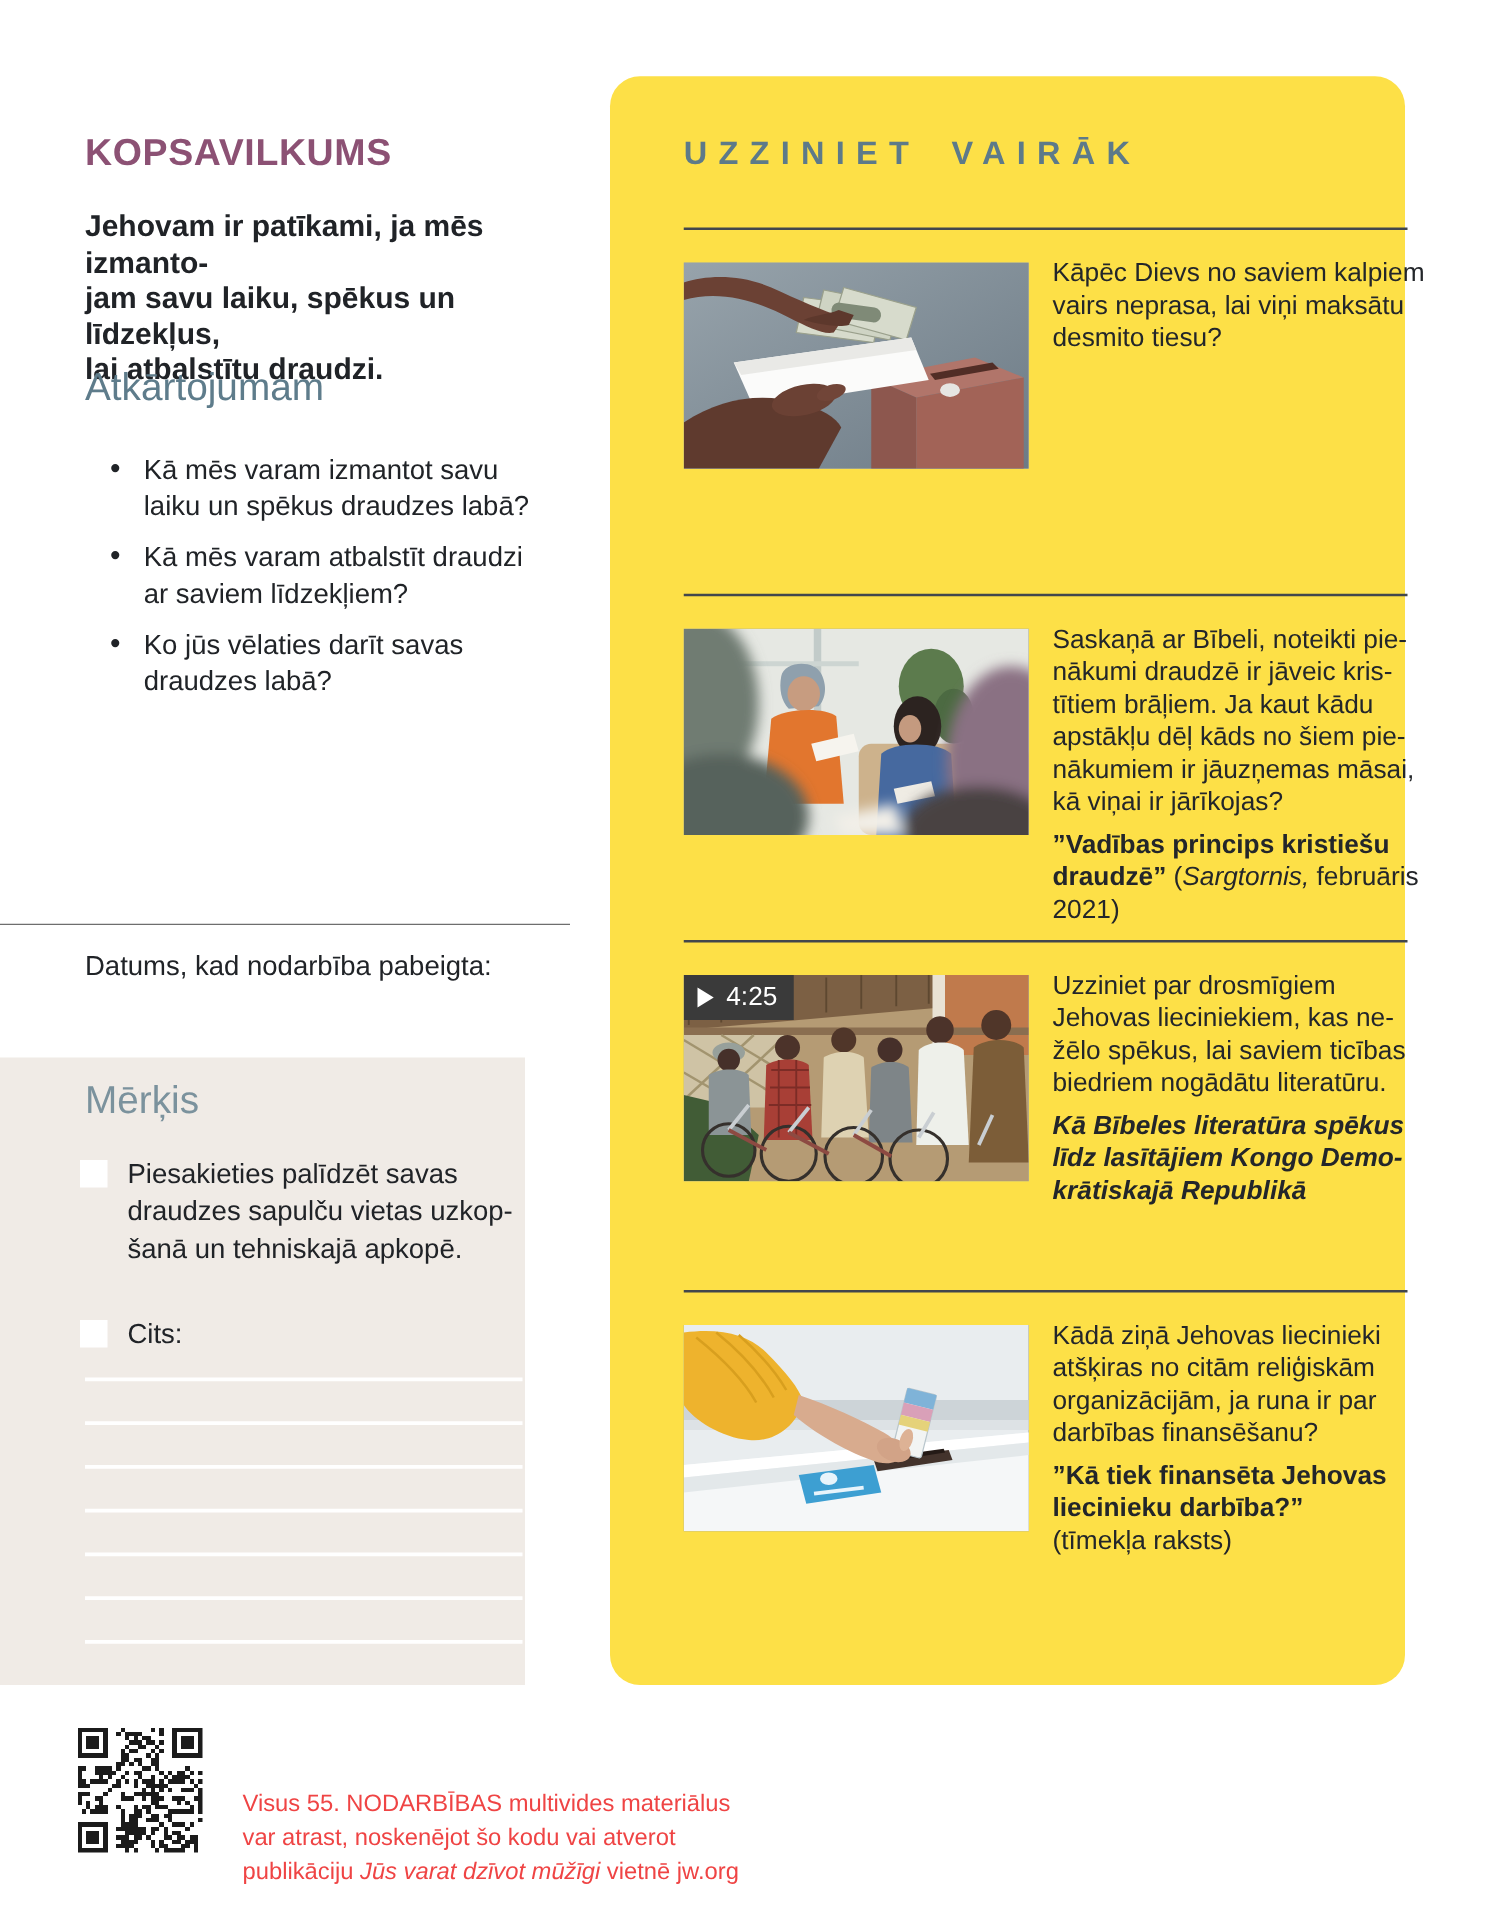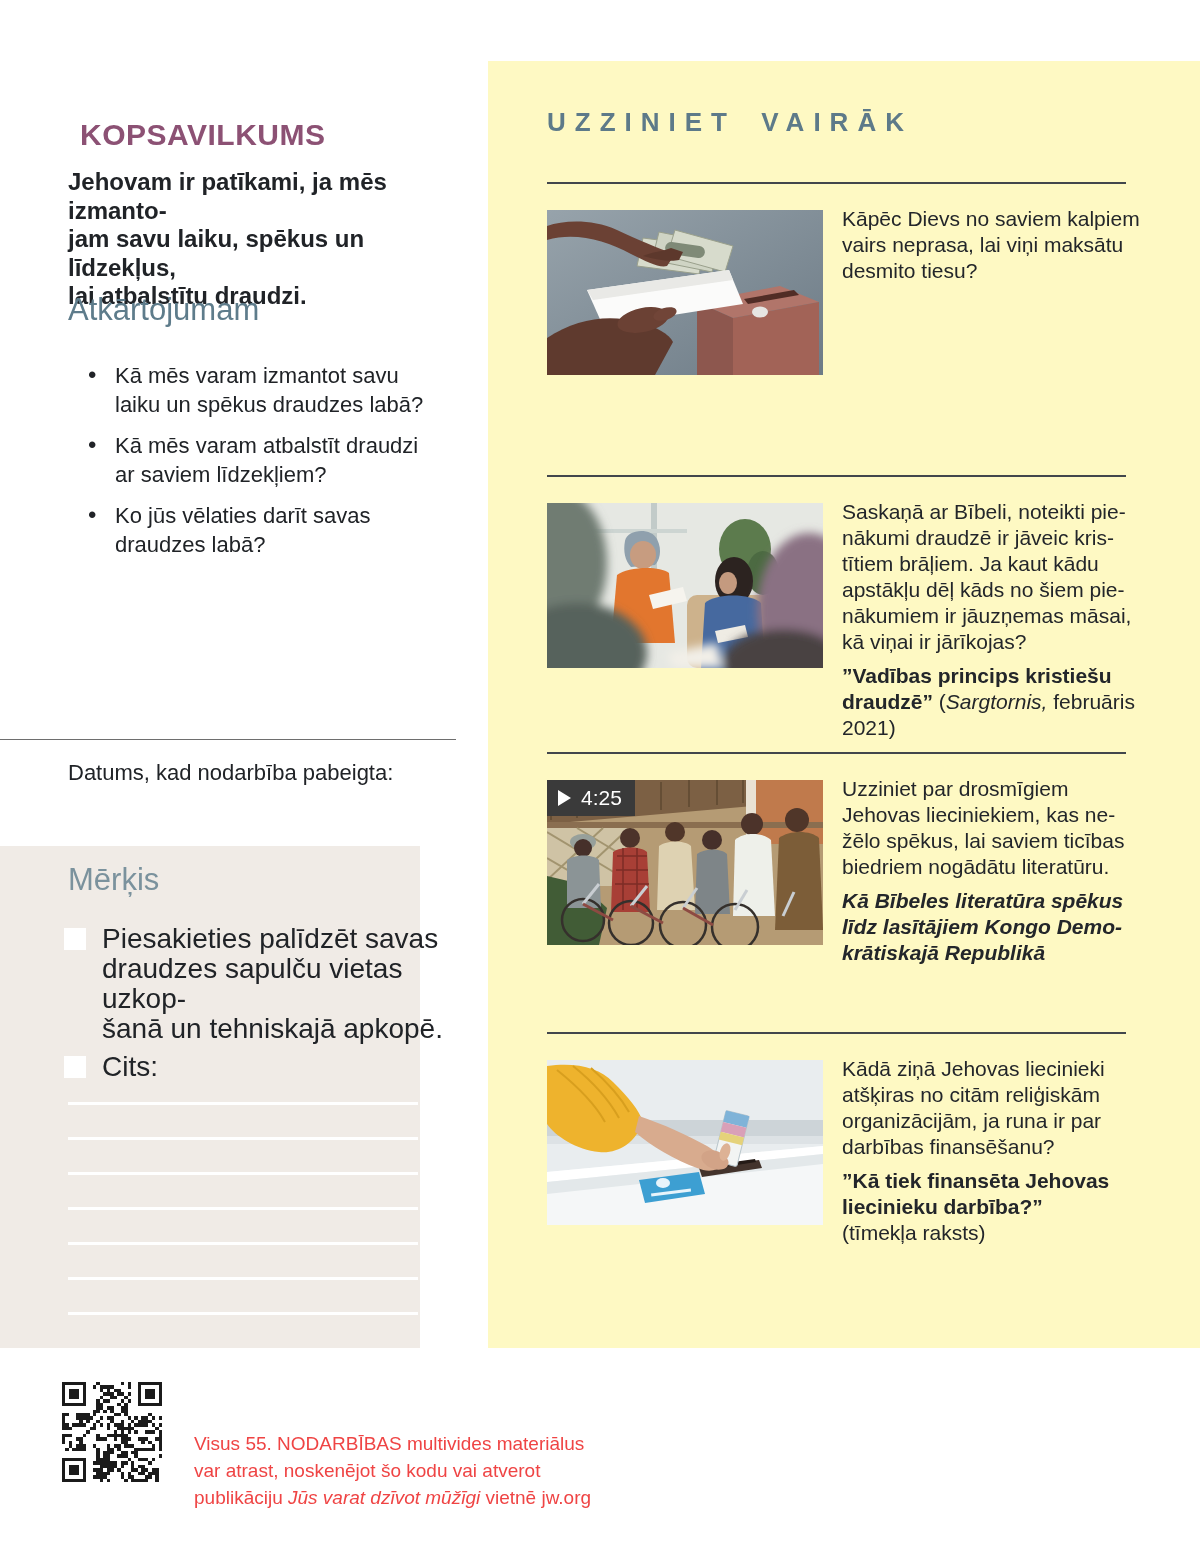--- a/index.html
+++ b/index.html
@@ -1,43 +1,43 @@
 <!DOCTYPE html>
 <html><head>
 <meta charset="utf-8">
 <style>
   html,body{margin:0;padding:0;}
   body{width:1200px;height:1543px;position:relative;background:#ffffff;
        font-family:"Liberation Sans","DejaVu Sans",sans-serif;color:#202327;
        -webkit-font-smoothing:antialiased;}
   .pre{white-space:pre-line;}
   
-  .summary-title{position:absolute;left:68px;top:106px;margin:12px;font-size:30px;font-weight:700;
+  .summary-title{position:absolute;left:68px;top:106px;margin:0;font-size:30px;font-weight:700;
                  color:#8c5174;letter-spacing:.5px;}
   .summary-text{position:absolute;left:68px;top:168px;margin:0;font-size:24px;line-height:28.5px;width:405px;font-weight:bold;}
   .review-title{position:absolute;left:68px;top:292px;margin:0;font-size:31px;font-weight:400;color:#5e7c8b;}
   .bullets{position:absolute;left:68px;top:362px;margin:0;padding:0;list-style:none;width:405px;}
   .bullets li{position:relative;padding-left:47px;font-size:22px;line-height:28.5px;margin-bottom:13px;}
   .bullets li::before{content:"\2022";position:absolute;left:20px;top:-1px;font-size:24px;}
   .left-rule{position:absolute;left:0;top:739px;width:456px;border:none;border-top:1px solid #6e6e6e;margin:0;}
   .date-label{position:absolute;left:68px;top:760px;margin:0;font-size:22px;}
   .goal-box{position:absolute;left:0;top:846px;width:420px;height:502px;background:#f0ebe6;}
   .goal-title{position:absolute;left:68px;top:16px;margin:0;font-size:31px;font-weight:400;color:#7b929d;}
   .opt{position:absolute;left:64px;display:flex;align-items:flex-start;}
   .opt1{top:78px;}.opt2{top:206px;}
   .checkbox{width:22px;height:22px;background:#ffffff;flex:none;margin-top:4px;}
-  .opt-label{margin-left:16px;font-size:28px;line-height:30px;width:344px;}
+  .opt-label{margin-left:16px;font-size:22px;line-height:30px;width:344px;}
   .write-lines{position:absolute;left:68px;right:2px;top:256px;}
   .wline{height:3px;background:#ffffff;margin-bottom:32px;}
   .qr-row{position:absolute;left:62px;top:1382px;display:flex;}
   .qr{width:100px;height:100px;flex:none;shape-rendering:crispEdges;fill:#1b1b1b;}
   .qr-caption{margin:48px 0 0 32px;font-size:19px;line-height:27px;color:#ef4444;width:460px;}
   .i{font-style:italic;}
   
-  .right-panel{position:absolute;left:488px;top:61px;width:712px;height:1287px;background:#fef9c3;}
+  .right-panel{position:absolute;left:488px;top:61px;width:636px;height:1287px;background:#fde047;border-radius:24px;}
   .panel-title{position:absolute;left:59px;top:46px;margin:0;font-size:26px;font-weight:700;
                letter-spacing:9px;word-spacing:9px;color:#5d7a89;}
   .item{position:absolute;left:59px;width:630px;}
   .it1{top:121px;}.it2{top:414px;}.it3{top:691px;}.it4{top:971px;}
   .sep{width:579px;border-top:2px solid #42474c;}
   .row{display:flex;margin-top:26px;}
   .thumb{width:276px;height:165px;flex:none;position:relative;overflow:hidden;background:#9aa4ab;}
   .thumb svg{display:block;width:100%;height:100%;}
   .txt{margin-left:19px;width:340px;font-size:21px;line-height:26px;color:#23262a;}
   .q{margin:-4px 0 0 0;}

